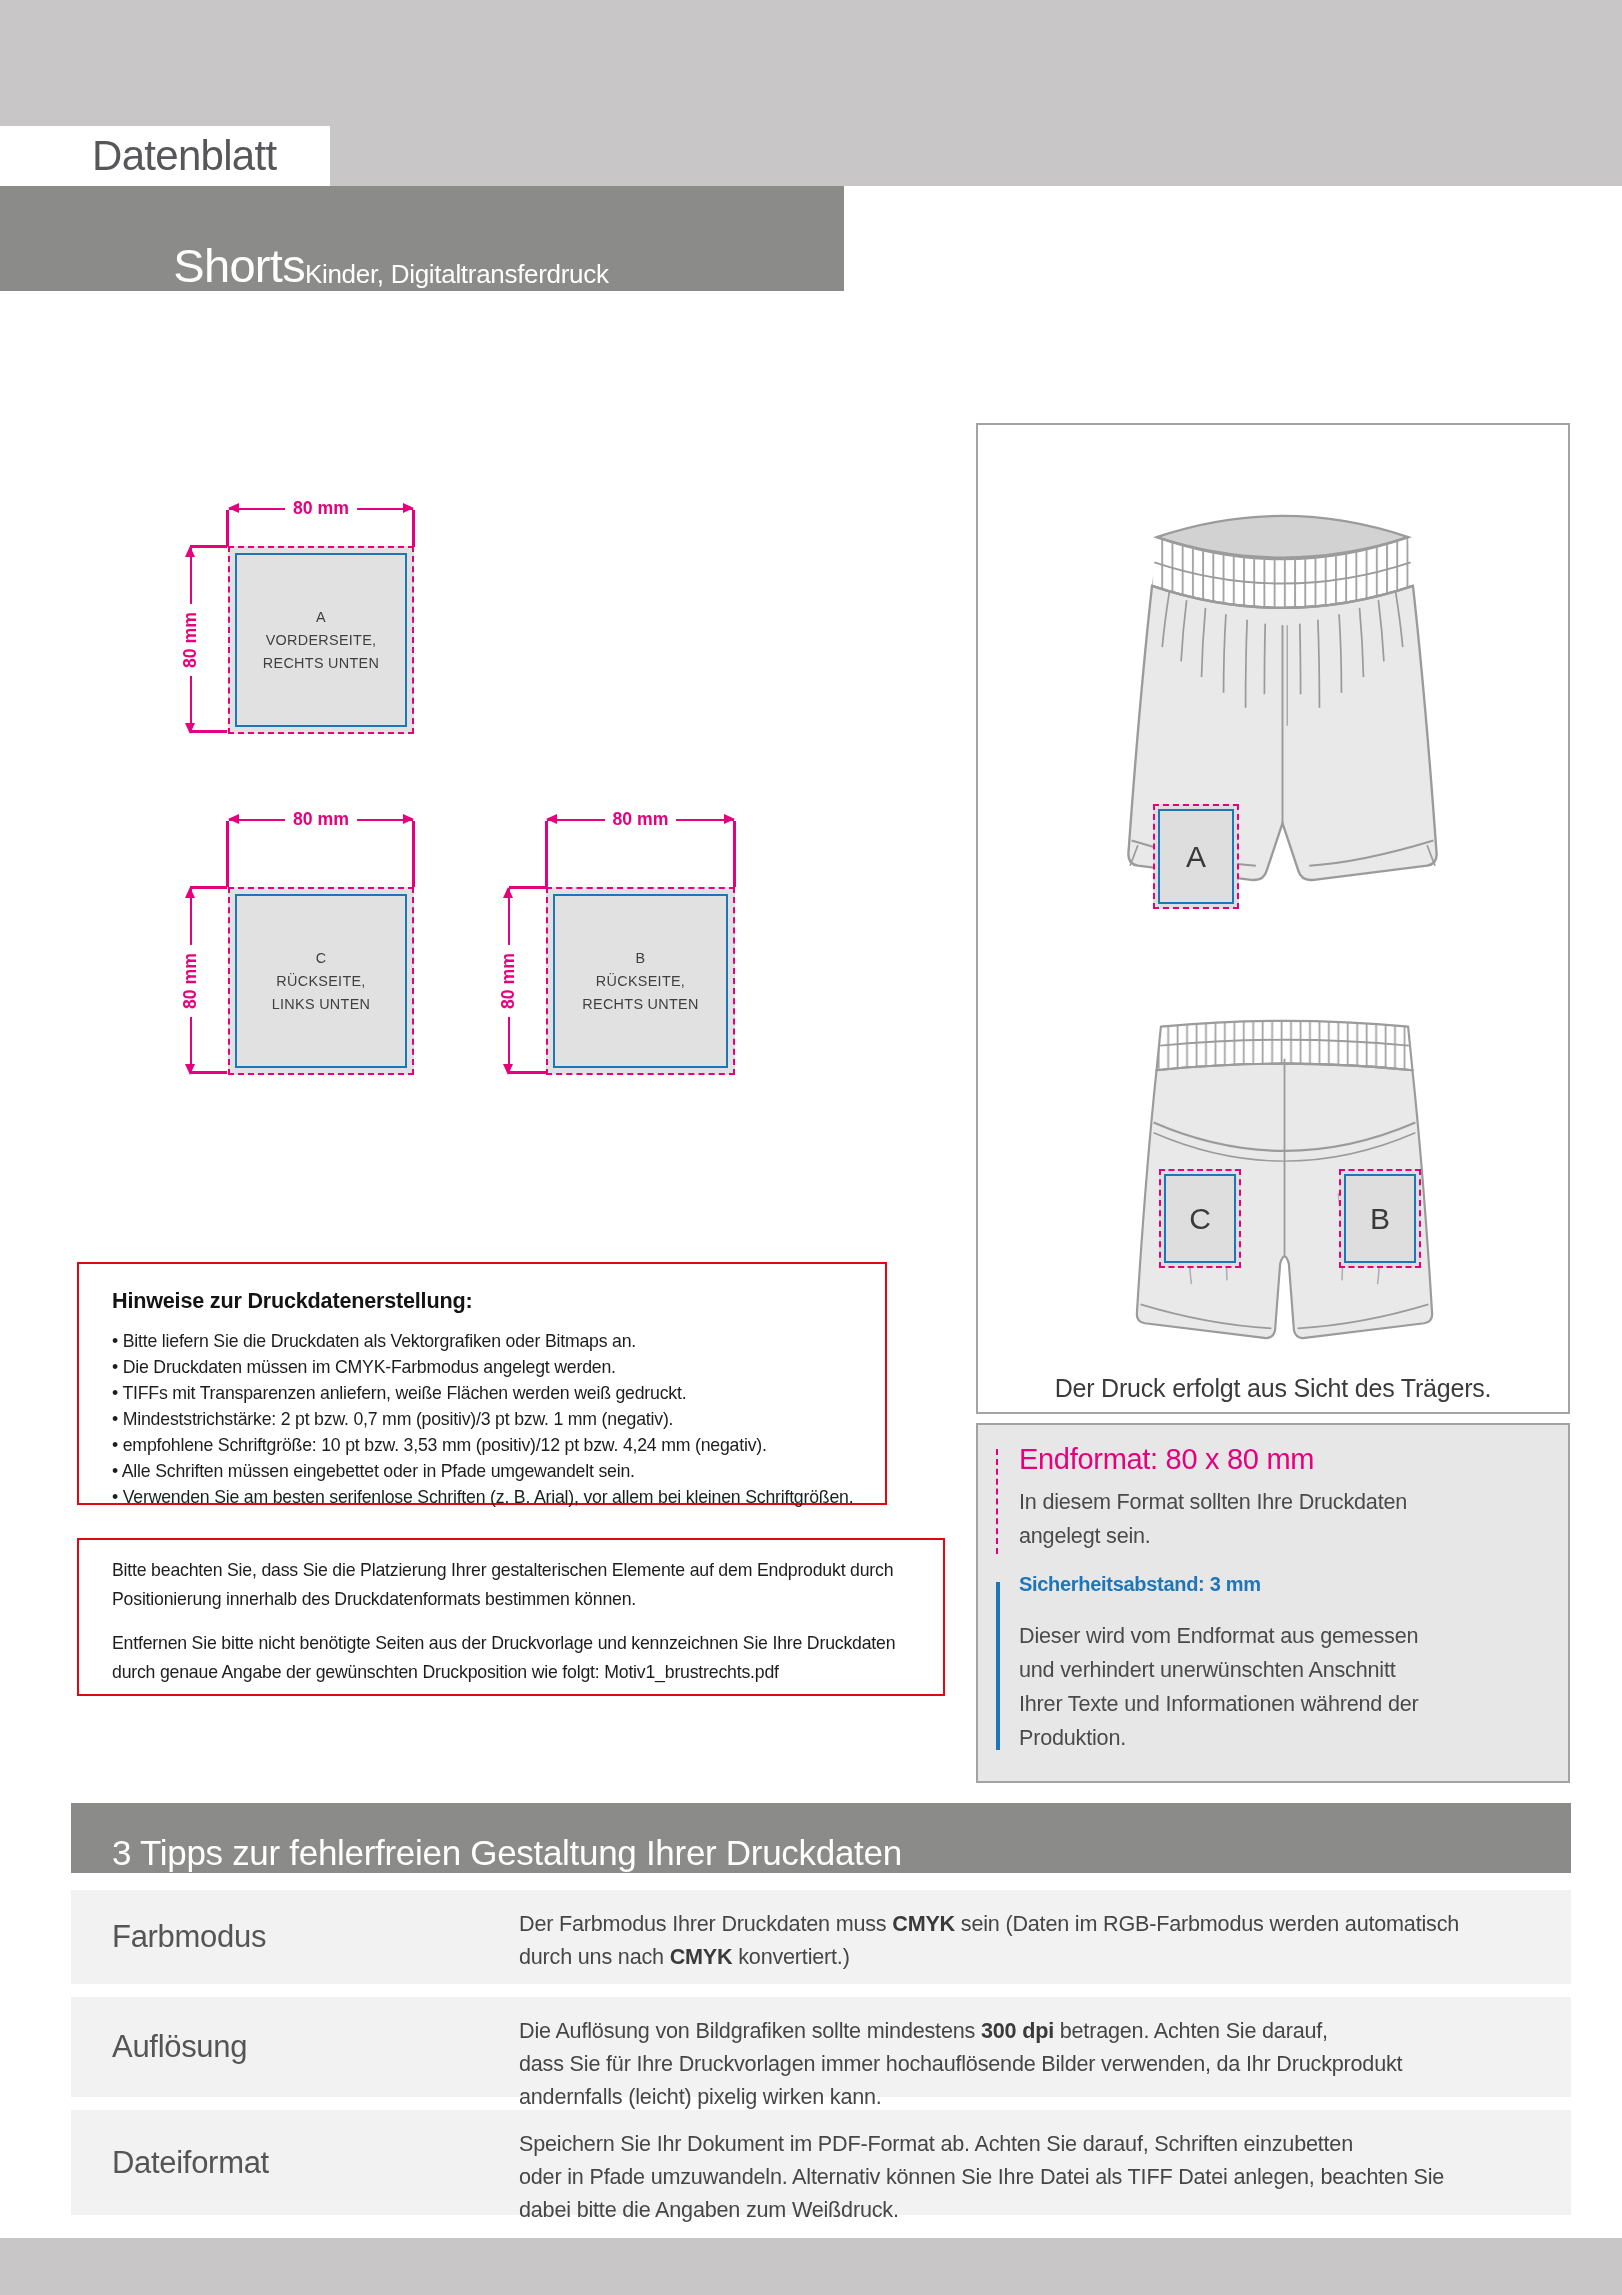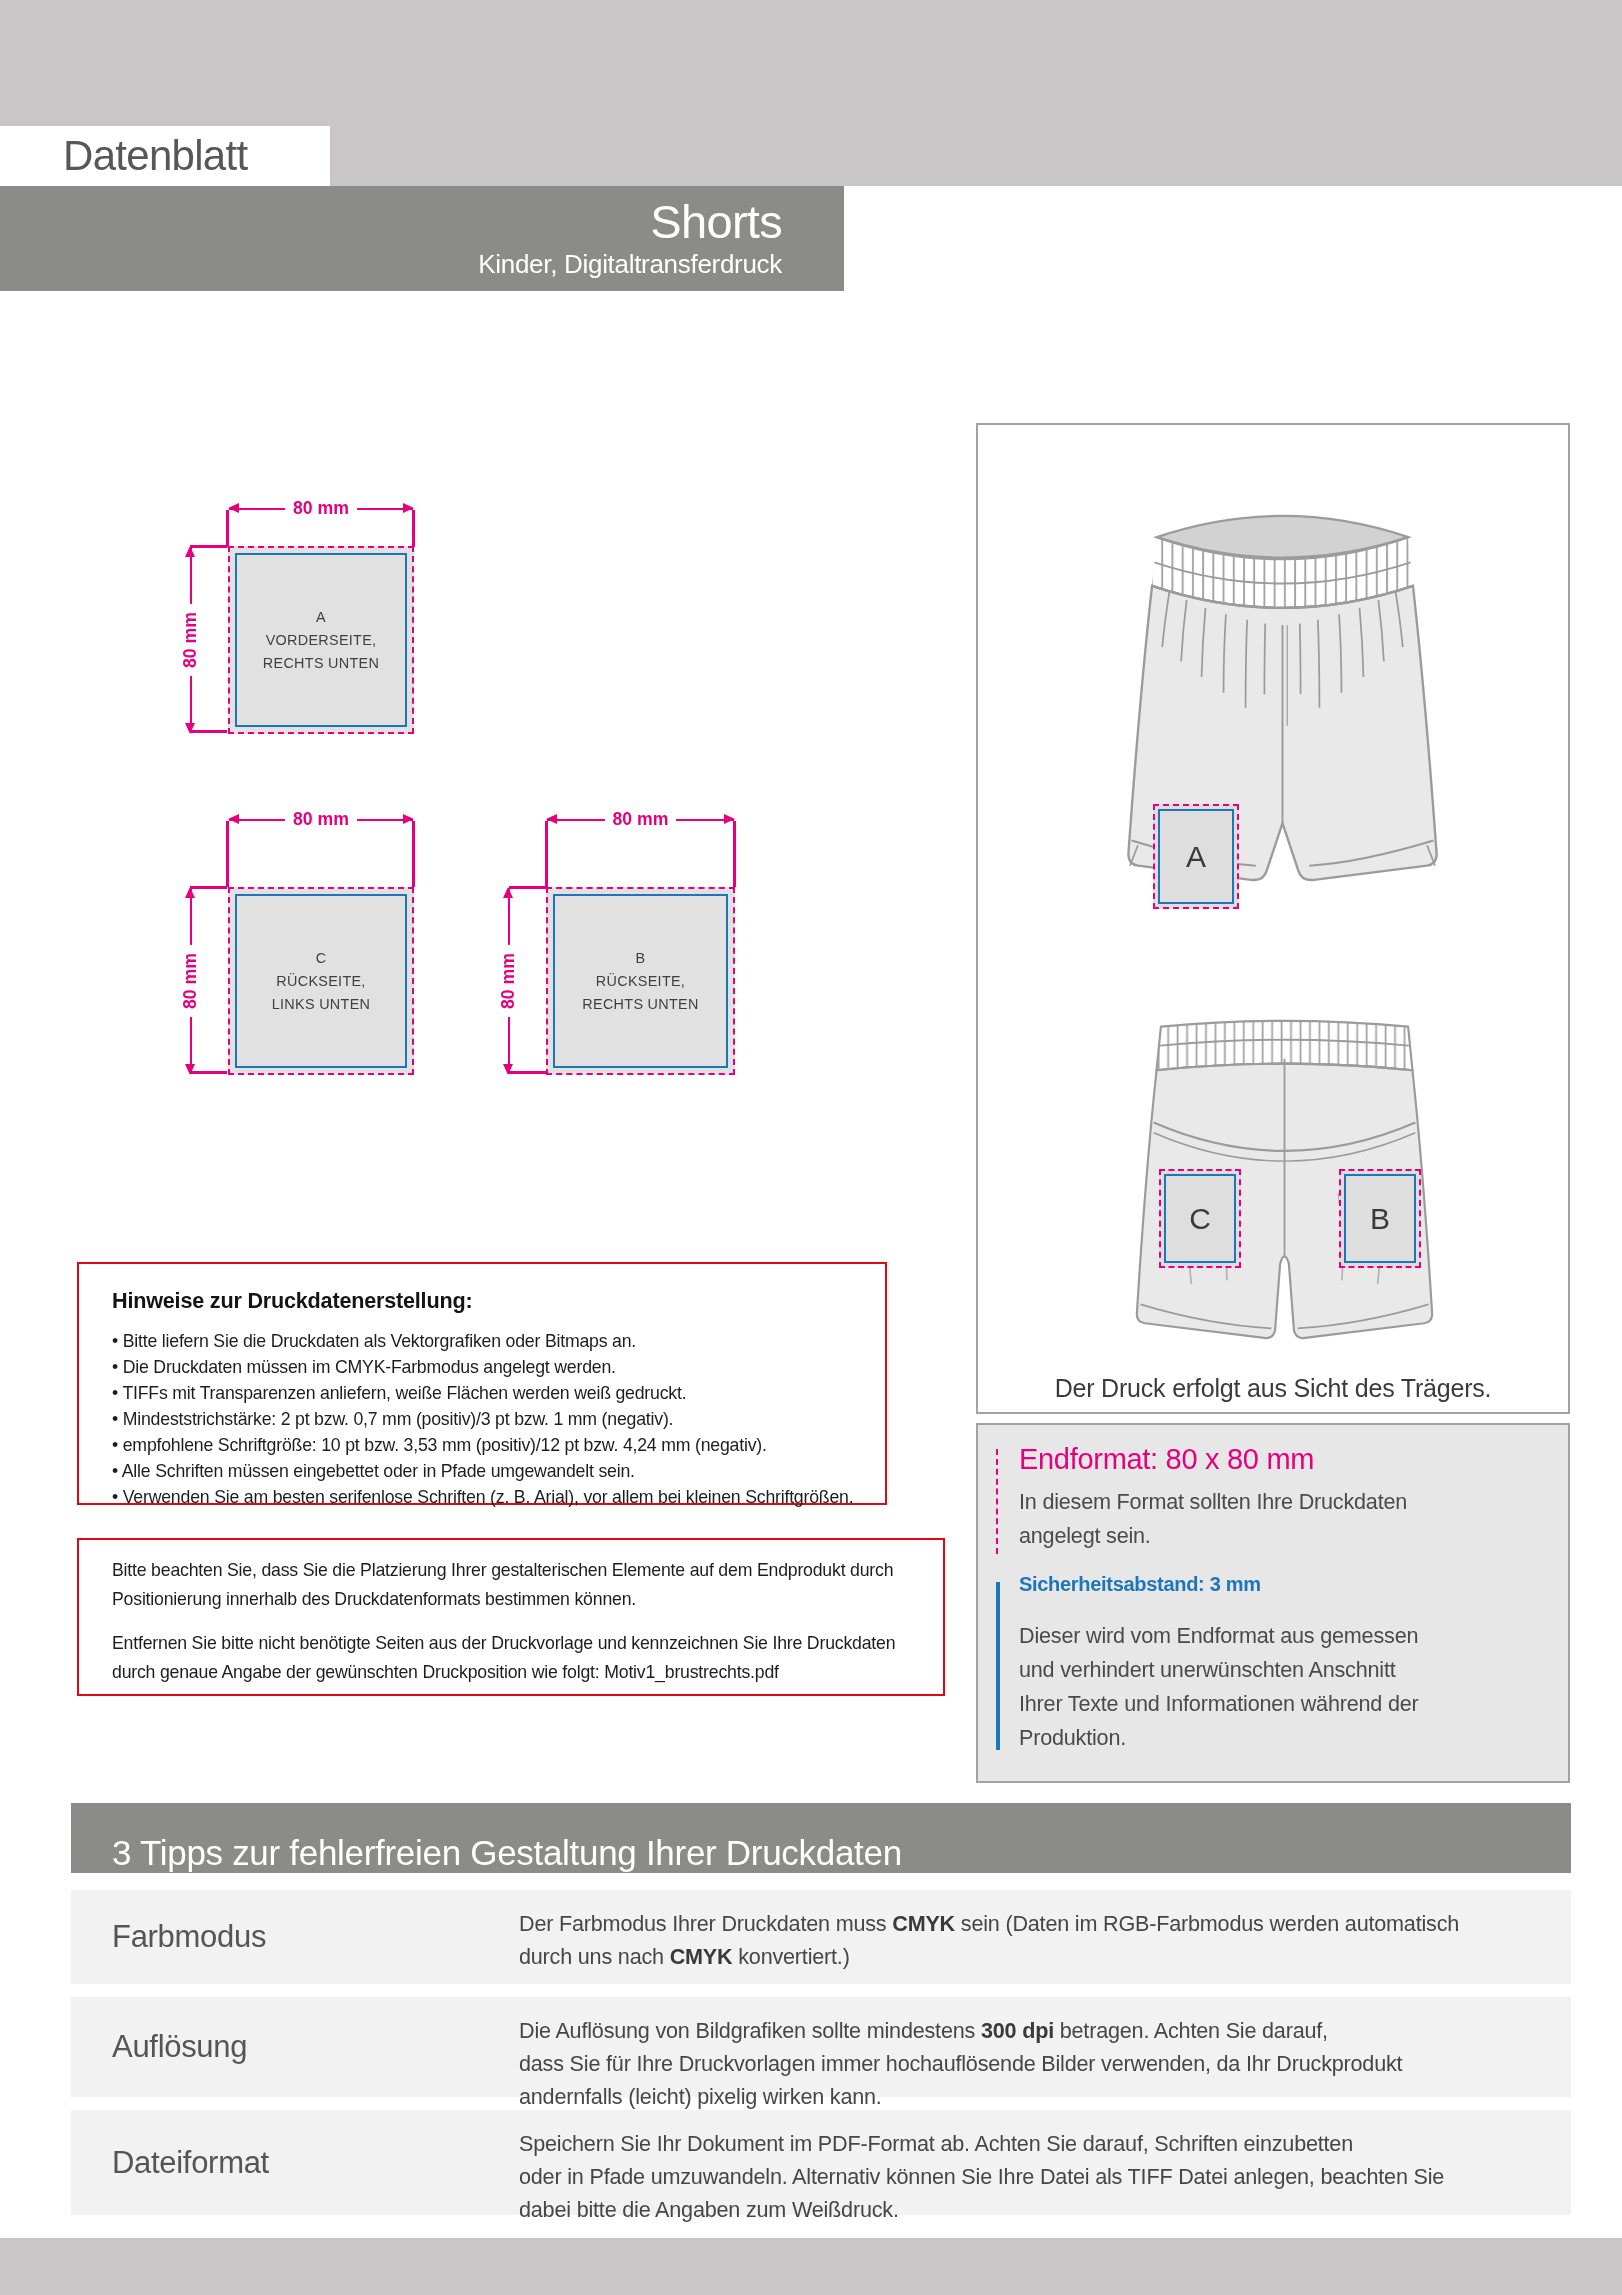--- a/index.html
+++ b/index.html
@@ -12,23 +12,23 @@
   }
   *{box-sizing:border-box;margin:0;padding:0}
   html,body{background:#ffffff}
   body{font-family:"Liberation Sans",sans-serif;color:#3c3c3c}
   #page{position:relative;width:1623px;height:2295px;background:#ffffff;overflow:hidden}
   .abs{position:absolute}
 
   
   .top-band{left:0;top:0;width:1623px;height:186px;background:var(--page-gray)}
   .title-box{left:0;top:126px;width:330px;height:60px;background:#ffffff;display:flex;align-items:center}
-  .title-box span{padding-left:63px;font-size:42px;color:#57575a;letter-spacing:-0.7px}
+  .title-box span{padding-left:92px;font-size:42px;color:#57575a;letter-spacing:-0.7px}
   .header-band{left:0;top:186px;width:844px;height:105px;background:var(--band-gray);
-    display:flex;flex-direction:column;align-items:flex-end;justify-content:center;padding-right:62px;color:#fff}
+    display:flex;flex-direction:row;align-items:flex-end;justify-content:center;padding-right:62px;color:#fff}
   .header-band .product{font-size:47px;line-height:51px;letter-spacing:-0.7px}
   .header-band .subtitle{font-size:26px;line-height:34px;letter-spacing:-0.3px}
 
   
   .hdim{position:absolute;height:19.6px}
   .hdim .line{position:absolute;left:1.3px;right:1.3px;top:8.5px;height:2.6px;background:var(--mag)}
   .ah{position:absolute;width:0;height:0}
   .ah.left{left:0;top:3.9px;border-top:5.9px solid transparent;border-bottom:5.9px solid transparent;border-right:11.8px solid var(--mag)}
   .ah.right{right:0;top:3.9px;border-top:5.9px solid transparent;border-bottom:5.9px solid transparent;border-left:11.8px solid var(--mag)}
   .ah.up{top:0;left:3.9px;border-left:5.9px solid transparent;border-right:5.9px solid transparent;border-bottom:11.8px solid var(--mag)}

